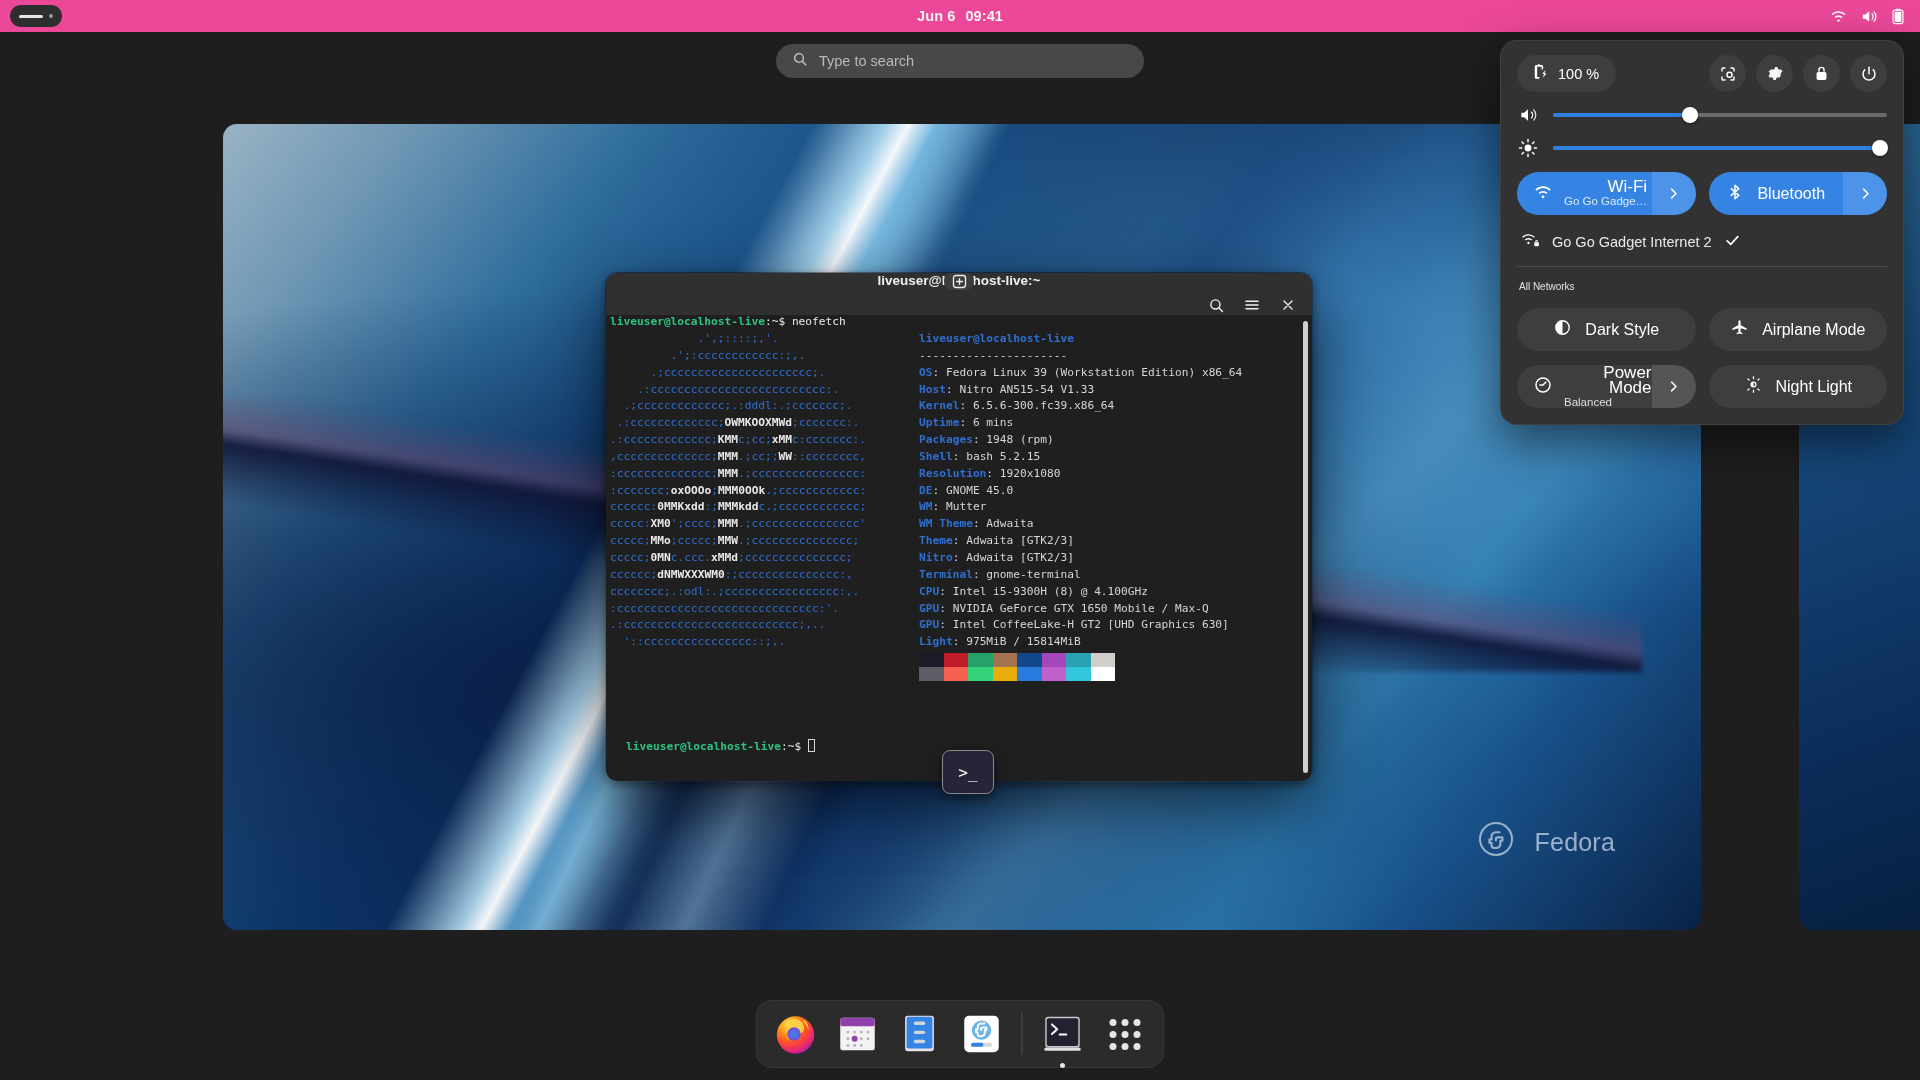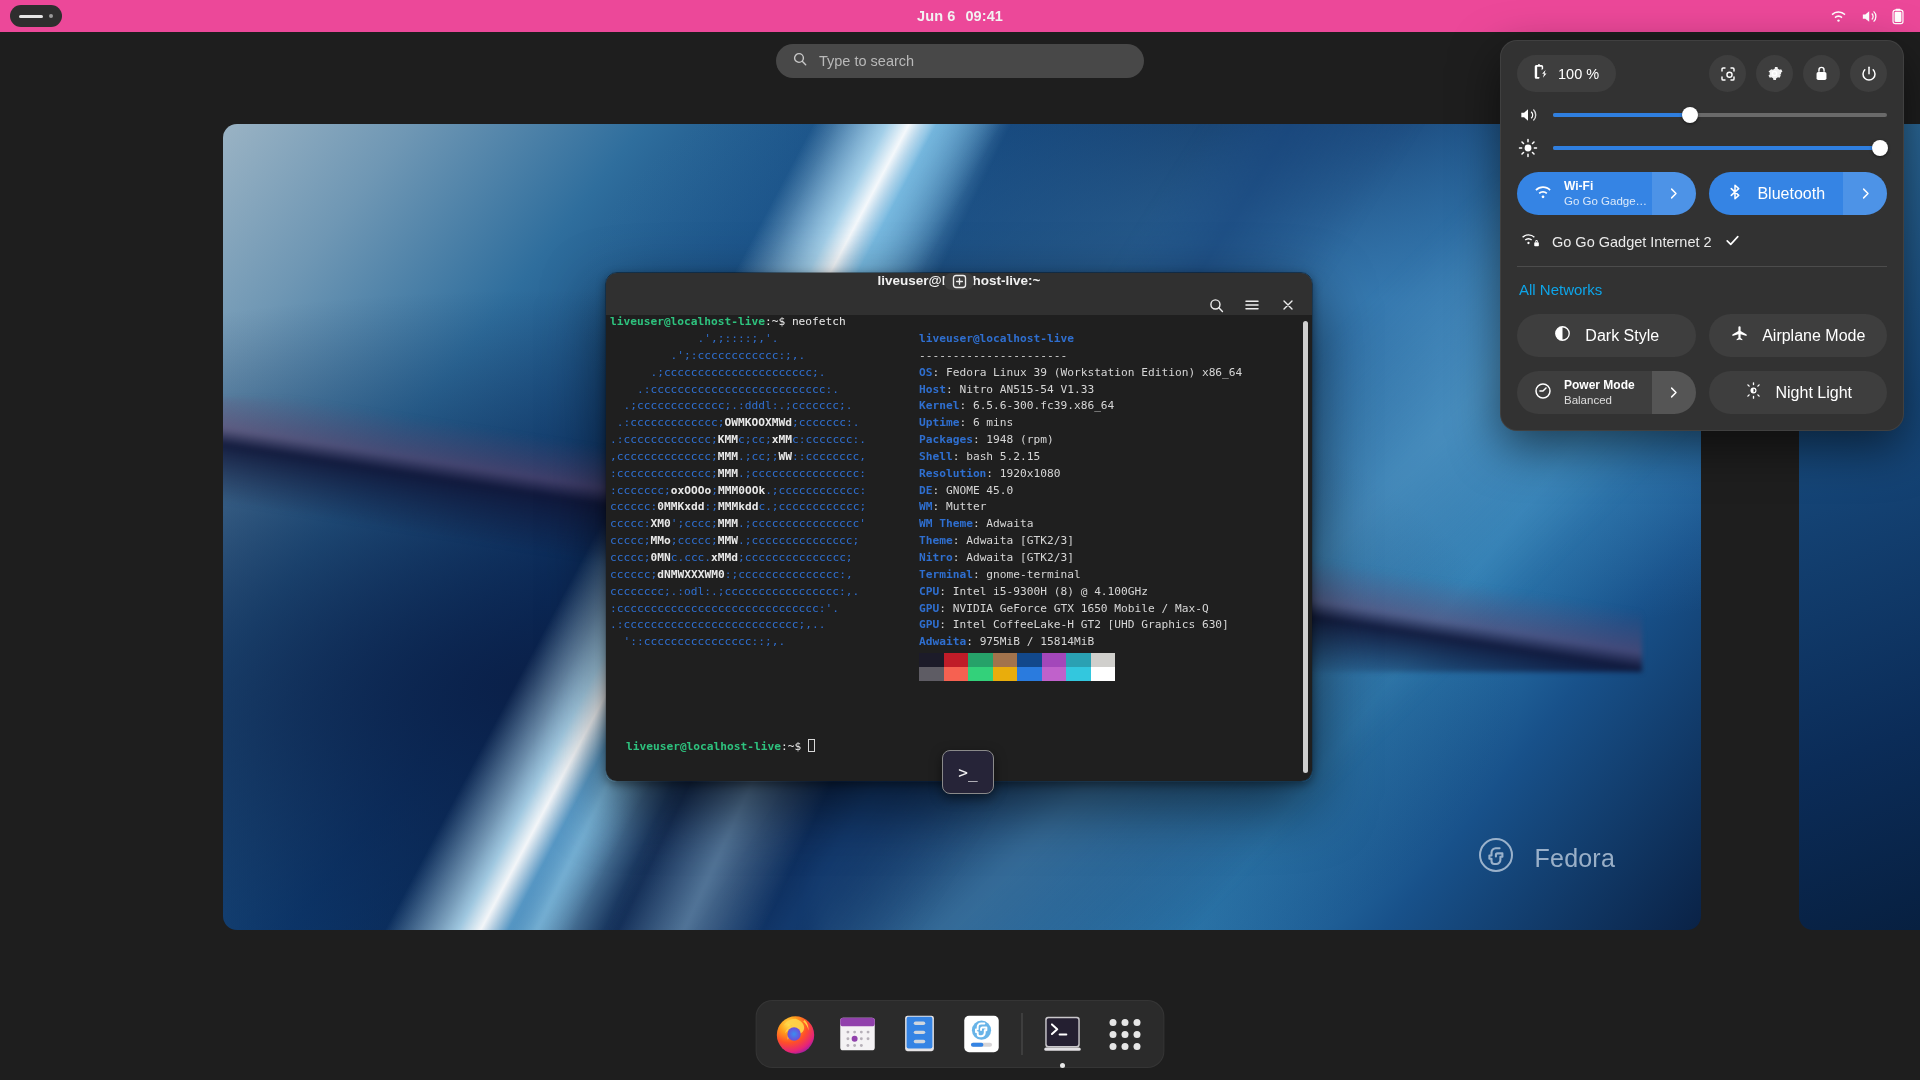--- a/index.html
+++ b/index.html
@@ -66,21 +66,21 @@
   #wv4{ left:-14%; top:34%; width:110%; height:34%;
     background:linear-gradient(9deg,rgba(255,255,255,0) 38%,rgba(16,22,56,.92) 49%,
       rgba(110,70,110,.5) 52%,rgba(255,255,255,0) 60%); filter:blur(2.4px); }
   #wv5{ left:40%; top:-8%; width:70%; height:120%;
     background:linear-gradient(135deg,rgba(255,255,255,0) 40%,rgba(120,190,225,.35) 50%,
       rgba(255,255,255,0) 62%); filter:blur(9px); }
   #wv6{ left:-4%; top:48%; width:80%; height:70%;
     background:linear-gradient(115deg,rgba(255,255,255,0) 44%,rgba(170,215,240,.45) 49.5%,
       rgba(255,255,255,0) 55%); filter:blur(2px); }
   #fedora-brand{
-    position:absolute; right:86px; bottom:52px; display:flex; align-items:center;
+    position:absolute; right:86px; bottom:68px; display:flex; align-items:center;
     gap:22px; color:#b8c9dc; opacity:.82; font-size:25px; letter-spacing:.2px;
   }
 
   
   #ws-peek{
     position:absolute; left:1799px; top:124px; width:160px; height:806px;
     border-radius:14px; z-index:4;
     background:linear-gradient(128deg,#20527f 0%,#123d६b 30%,#0a2a55 70%,#07203f 100%);
     background:linear-gradient(160deg,#2e6d9c 0%,#174a7d 35%,#0b2c58 75%,#071f3f 100%);
   }
@@ -166,37 +166,37 @@
 
   .tile-row{ display:flex; gap:13px; margin-top:14px; }
   .tile{
     flex:1; height:43px; border-radius:22px; display:flex; align-items:center;
     overflow:hidden; background:#3e3e3e; color:#fff;
   }
   .tile.accent{ background:#3584e4; }
   .tile .main{
     flex:1; display:flex; align-items:center; gap:11px; padding-left:16px; height:100%;
   }
-  .tile .txt .t1{ font-size:12px; font-weight:bold; line-height:15px; }
+  .tile .txt .t1{ font-size:17px; font-weight:normal; line-height:15px;text-align:right; }
   .tile .txt .t2{ font-size:11.5px; color:rgba(255,255,255,.82); line-height:14px; }
   .tile .arrow{
     width:44px; height:100%; display:flex; align-items:center; justify-content:center;
     background:rgba(255,255,255,.12);
   }
   .tile.centered .main{ justify-content:center; padding-left:0; padding-right:0; gap:13px; }
 
   #wifi-section{ margin-top:16px; }
   #wifi-head{ display:flex; align-items:center; gap:15px; }
   #wifi-circle{ width:44px;height:44px;border-radius:50%;background:#3584e4;
     display:flex;align-items:center;justify-content:center; }
   #wifi-head .lbl{ color:#fff; font-size:19px; font-weight:bold; }
   #net-item{ display:flex; align-items:center; gap:12px; margin-top:14px; padding-left:3px; }
   #net-item .nm{ color:#eaeaea; font-size:14.5px; }
   #qs-divider{ height:1px; background:rgba(255,255,255,.13); margin:13px 0 0; }
-  #all-networks{ color:#0ea5e9; font-size:15px; padding:14px 2px 2px; }
+  #all-networks{ color:#e5e5e5; font-size:10px; padding:14px 2px 2px; }
 
   
   #dock{
     position:absolute; left:50%; transform:translateX(-50%); bottom:12px;
     height:68px; background:rgba(45,45,45,.92); border-radius:17px;
     display:flex; align-items:center; gap:12px; padding:0 14px; z-index:30;
     border:1px solid rgba(255,255,255,.05);
   }
   .dapp{ width:50px;height:50px; border-radius:10px; position:relative;
     display:flex; align-items:center; justify-content:center; }
@@ -342,21 +342,21 @@
         <div class="tline"><span class="k">Resolution</span>: 1920x1080</div>
         <div class="tline"><span class="k">DE</span>: GNOME 45.0</div>
         <div class="tline"><span class="k">WM</span>: Mutter</div>
         <div class="tline"><span class="k">WM Theme</span>: Adwaita</div>
         <div class="tline"><span class="k">Theme</span>: Adwaita [GTK2/3]</div>
         <div class="tline"><span class="k">Nitro</span>: Adwaita [GTK2/3]</div>
         <div class="tline"><span class="k">Terminal</span>: gnome-terminal</div>
         <div class="tline"><span class="k">CPU</span>: Intel i5-9300H (8) @ 4.100GHz</div>
         <div class="tline"><span class="k">GPU</span>: NVIDIA GeForce GTX 1650 Mobile / Max-Q</div>
         <div class="tline"><span class="k">GPU</span>: Intel CoffeeLake-H GT2 [UHD Graphics 630]</div>
-        <div class="tline"><span class="k">Adwaita</span>: 975MiB / 15814MiB</div>
+        <div class="tline"><span class="k">Light</span>: 975MiB / 15814MiB</div>
       </div>
 
     <div id="palette">
         <div class="row">
           <span class="sw" style="background: rgb(28, 27, 41);"></span>
           <span class="sw" style="background: rgb(192, 28, 40);"></span>
           <span class="sw" style="background: rgb(38, 162, 105);"></span>
           <span class="sw" style="background: rgb(162, 115, 76);"></span>
           <span class="sw" style="background: rgb(18, 72, 139);"></span>
           <span class="sw" style="background: rgb(163, 71, 186);"></span>

